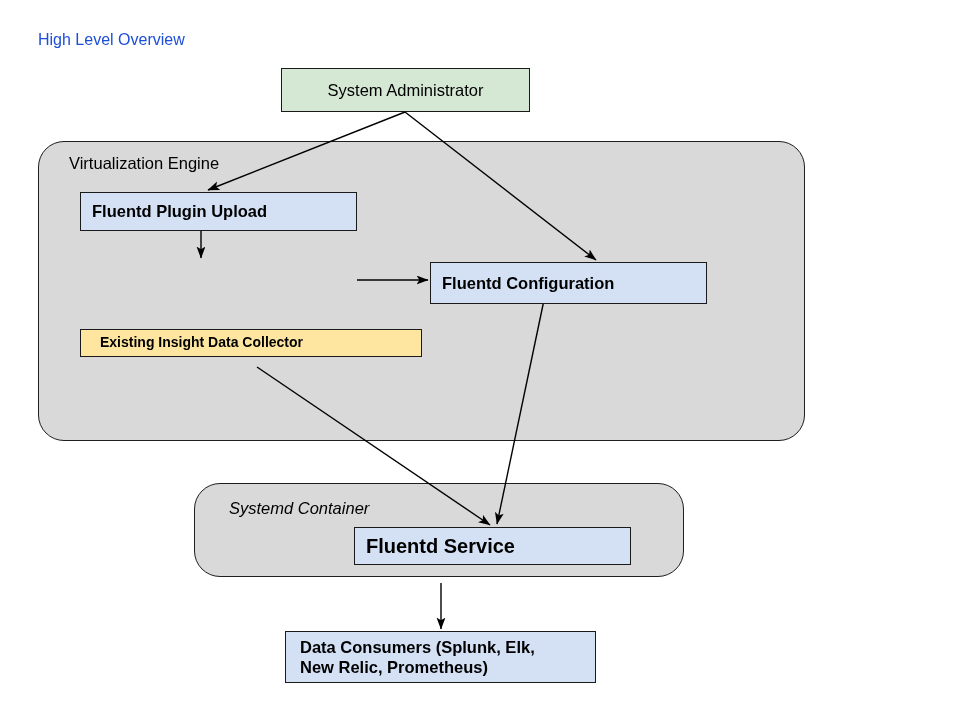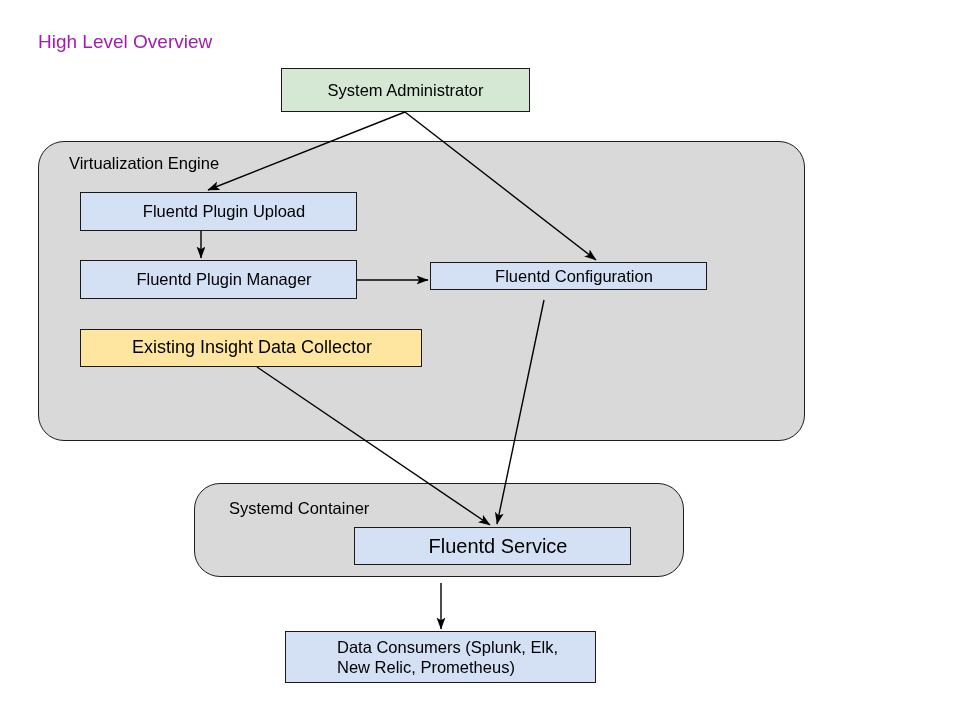--- a/index.html
+++ b/index.html
@@ -52,48 +52,48 @@
     position: absolute;
     font-size: 16.5px;
     color: #000000;
     white-space: nowrap;
   }
   
   #page-title {
     position: absolute;
     left: 38px;
     top: 31px;
-    font-size: 19px;
-    color: #a21caf;
+    font-size: 16px;
+    color: #1d4ed8;
     white-space: nowrap;
   }
   
   .n-green  { background: #d5e8d4; }
   .n-blue   { background: #d4e1f5; }
   .n-yellow { background: #ffe6a0; }
 
   .center-text { justify-content: center; }
   .center-text .label { text-align: center; }
-  .left-text { justify-content: center; }
+  .left-text { justify-content: flex-start; font-weight: bold; }
   .left-text .label { text-align: left; }
 
   .rounded { border-radius: 0; }
 </style>
 </head>
 <body>
 
 <div id="canvas">
 
   <div id="page-title">High Level Overview</div>
 
   <div class="group" style="left:38px; top:141px; width:767px; height:300px;">
     <div class="group-title" style="left:30px; top:12px;">Virtualization Engine</div>
   </div>
 
-  <div class="group" style="left:194px; top:483px; width:490px; height:94px;">
+  <div class="group" style="left:194px; top:483px; width:490px; height:94px;font-style:italic;">
     <div class="group-title" style="left:34px; top:15px;">Systemd Container</div>
   </div>
 
   <svg id="edges" viewBox="0 0 960 720">
     <defs>
       <marker id="arrow" markerWidth="10" markerHeight="10" refX="8.2" refY="3.2" orient="auto" markerUnits="strokeWidth">
         <path d="M0,0 L8.6,3.2 L0,6.4 L2.0,3.2 z" fill="#000000"></path>
       </marker>
     </defs>
 
@@ -113,29 +113,26 @@
   </svg>
 
   <div class="node n-green center-text" style="left:281px; top:68px; width:249px; height:44px; font-size:16.5px;">
     <span class="label" style="width:100%;text-align:center;">System Administrator</span>
   </div>
 
   <div class="node n-blue left-text" style="left:80px; top:192px; width:277px; height:39px; font-size:16.5px; padding-left:11px;">
     <span class="label">Fluentd Plugin Upload</span>
   </div>
 
-  <div class="node n-blue left-text" style="left:80px; top:260px; width:277px; height:39px; font-size:16.5px; padding-left:11px;">
-    <span class="label">Fluentd Plugin Manager</span>
-  </div>
 
-  <div class="node n-blue left-text" style="left:430px; top:262px; width:277px; height:28px; font-size:16.5px; padding-left:11px;">
+  <div class="node n-blue left-text" style="left:430px; top:262px; width:277px; height:42px; font-size:16.5px; padding-left:11px;">
     <span class="label">Fluentd Configuration</span>
   </div>
 
-  <div class="node n-yellow left-text" style="left:80px; top:329px; width:342px; height:38px; font-size:18px; padding-left:2px;">
+  <div class="node n-yellow left-text" style="left:80px; top:329px; width:342px; height:28px; font-size:14px; padding-left:19px;">
     <span class="label">Existing Insight Data Collector</span>
   </div>
 
   <div class="node n-blue left-text" style="left:354px; top:527px; width:277px; height:38px; font-size:20px; padding-left:11px;">
     <span class="label">Fluentd Service</span>
   </div>
 
   <div class="node n-blue left-text rounded" style="left:285px; top:631px; width:311px; height:52px; font-size:16.5px; padding-left:14px;">
     <span class="label">Data Consumers (Splunk, Elk,
 New Relic, Prometheus)</span>

